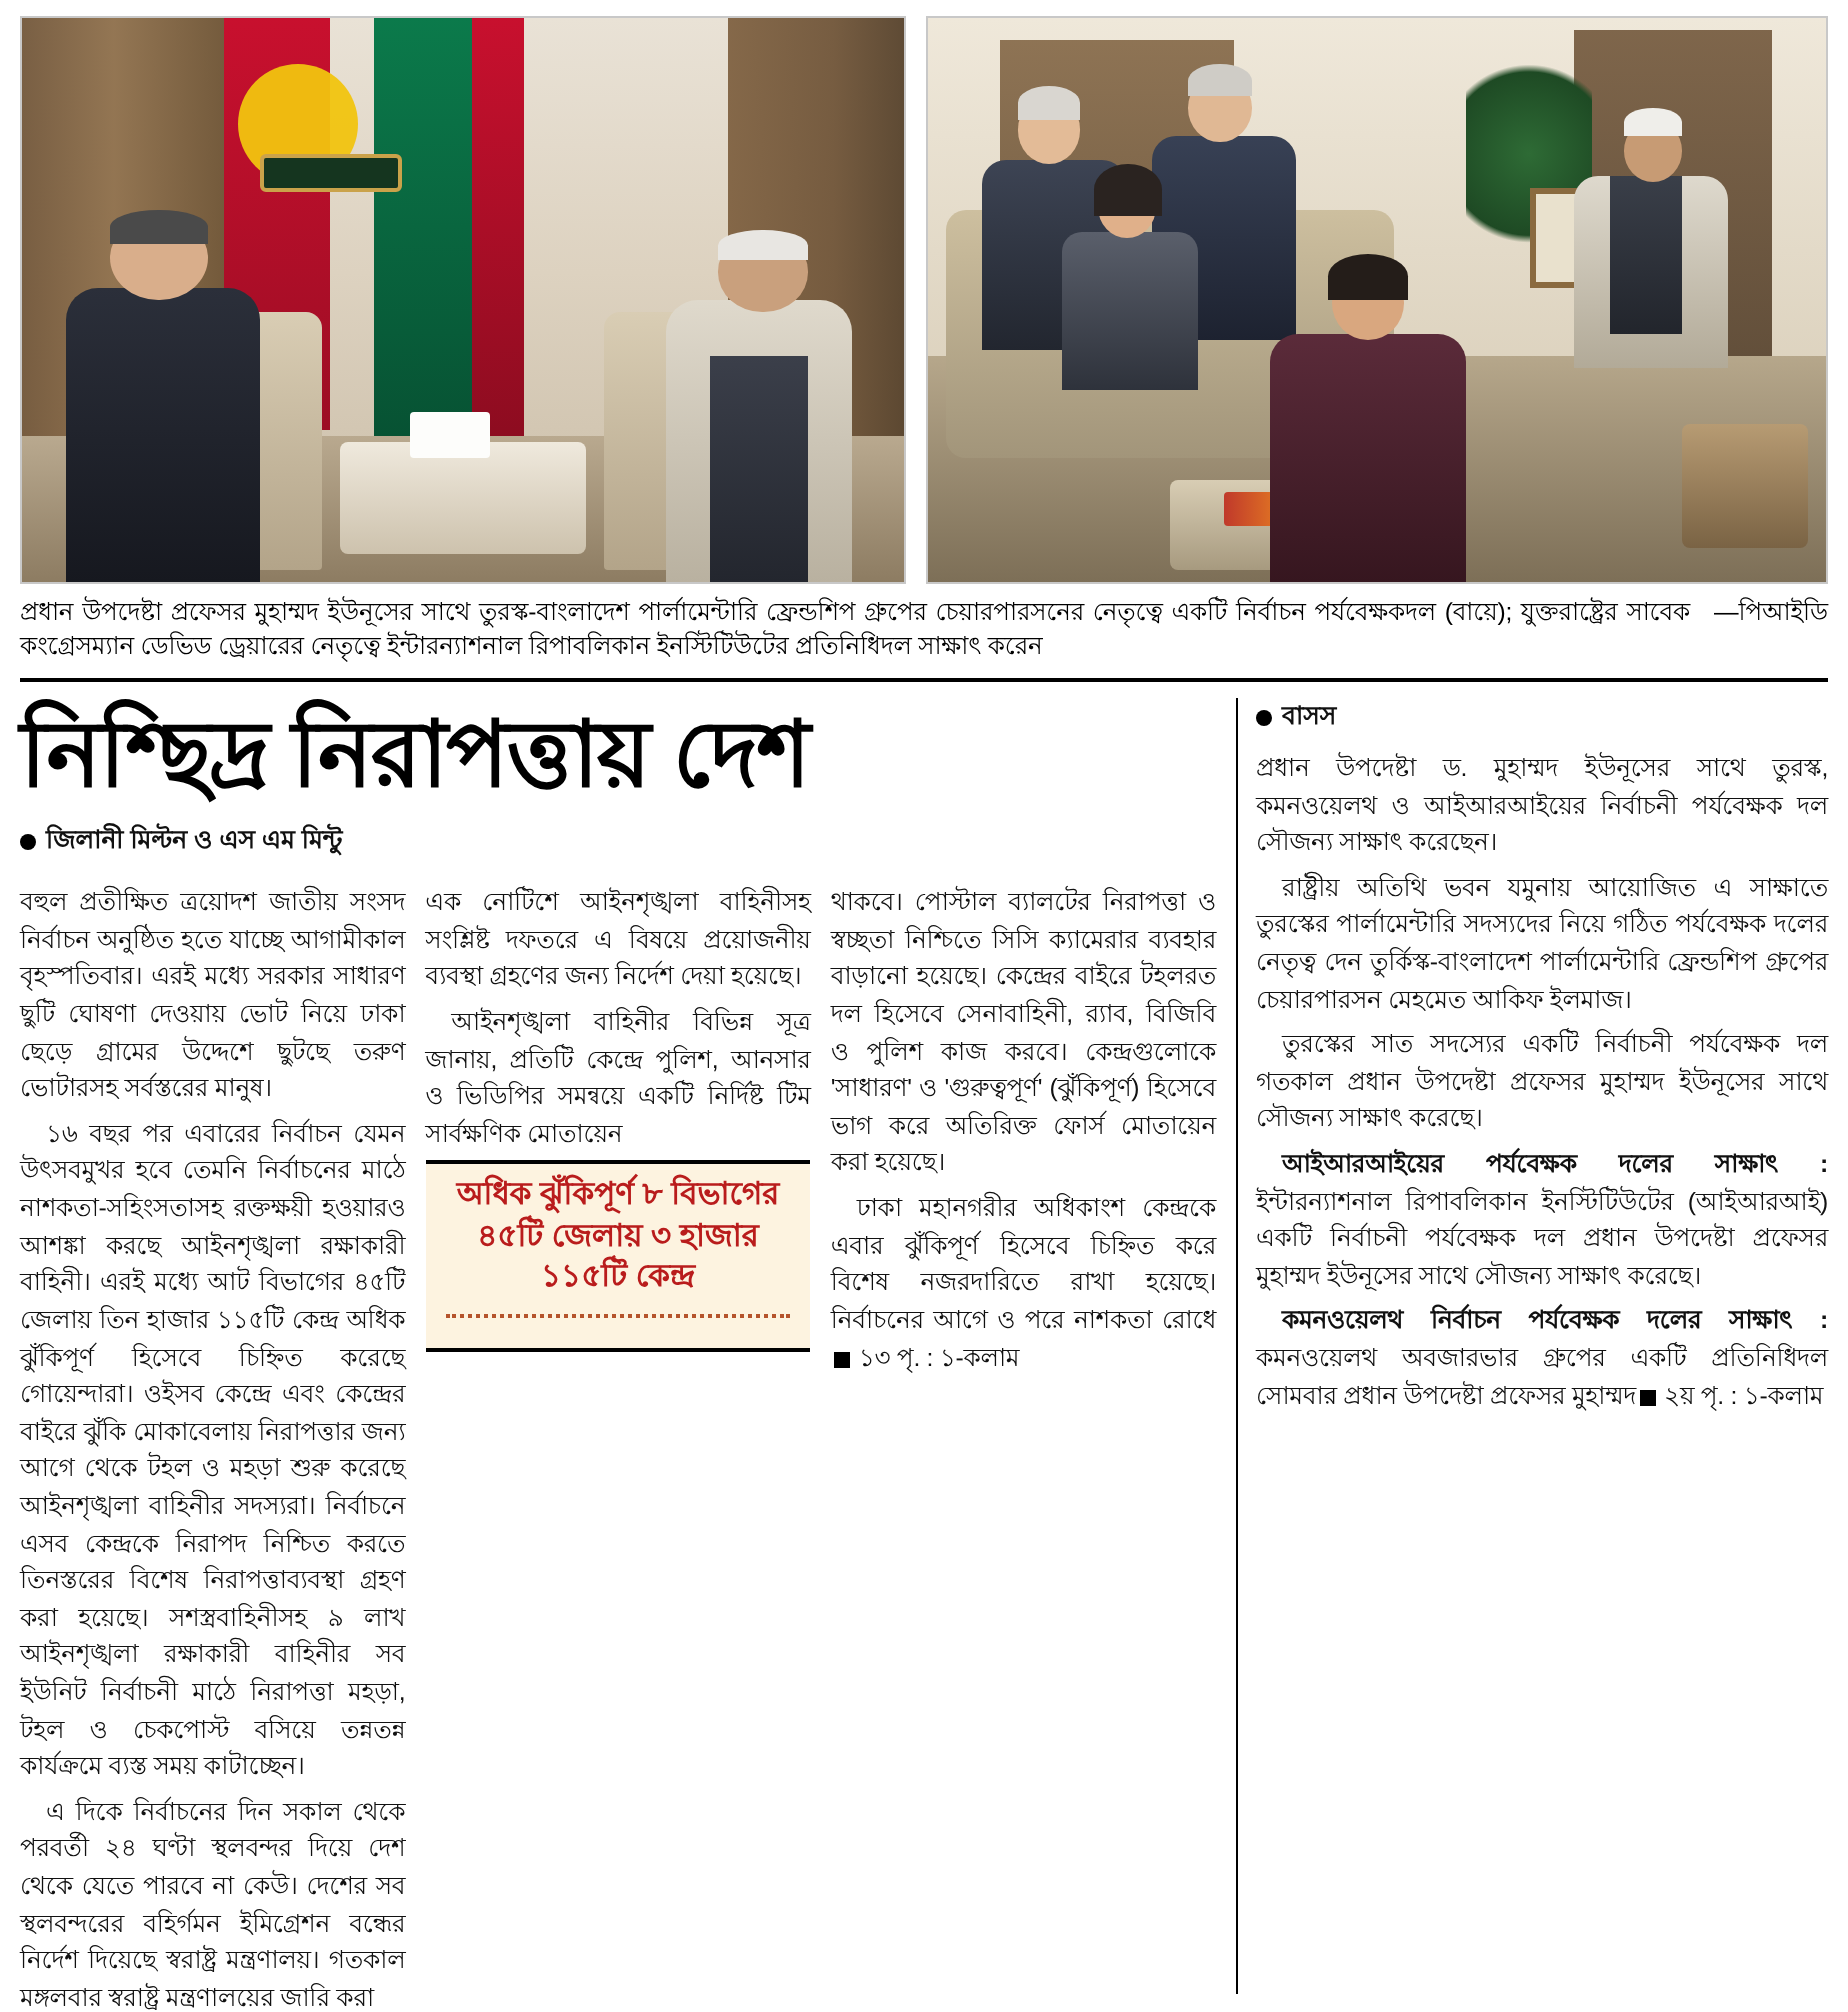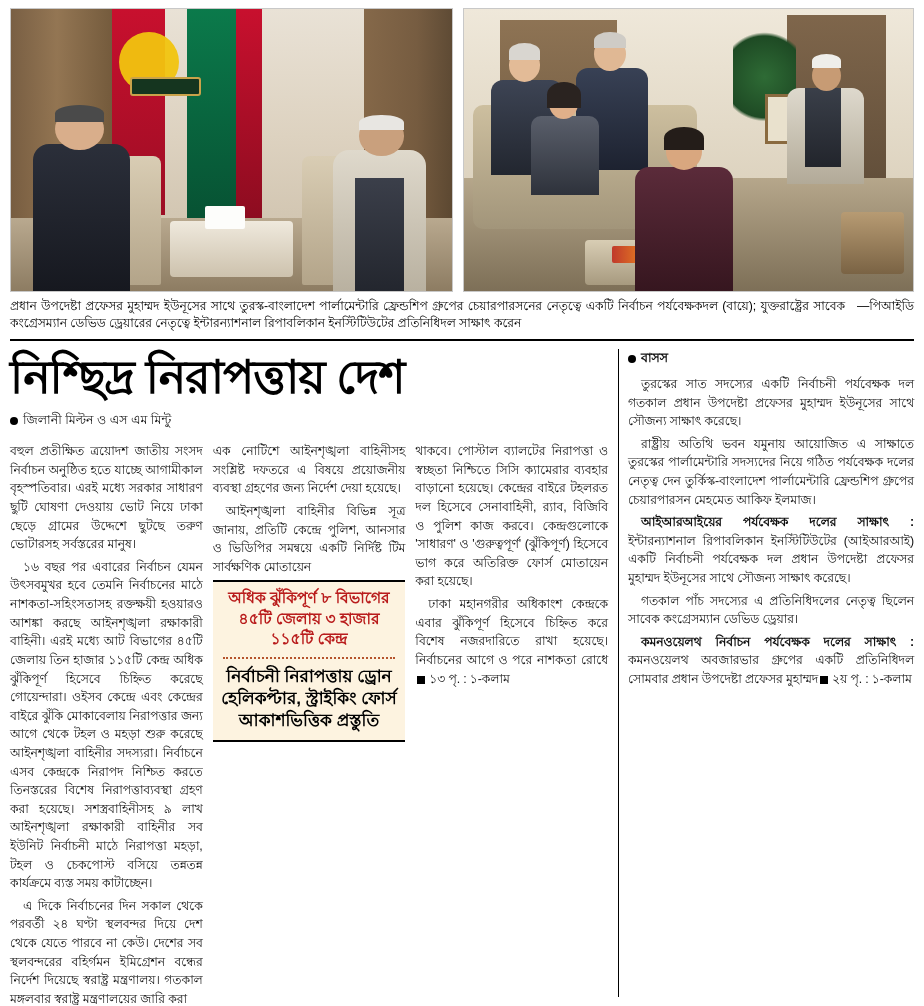--- a/index.html
+++ b/index.html
@@ -195,21 +195,21 @@
   .headline {
     font-size: 46px;
     font-weight: 700;
     line-height: 1.05;
     letter-spacing: -1px;
     margin: 4px 0 10px 0;
     color: #000;
   }
   .byline {
     font-size: 12.5px;
-    font-weight: 400;
+    font-weight: 700;
     margin-bottom: 6px;
   }
   .byline .bullet {
     display: inline-block; width: 8px; height: 8px; border-radius: 50%;
     background: #000; margin-right: 5px; vertical-align: middle;
   }
   .cols-3 {
     display: flex;
     gap: 10px;
     margin-top: 11px;
@@ -358,47 +358,46 @@
           <p class="indent">এ দিকে নির্বাচনের দিন সকাল থেকে পরবর্তী ২৪ ঘণ্টা স্থলবন্দর দিয়ে দেশ থেকে যেতে পারবে না কেউ। দেশের সব স্থলবন্দরের বহির্গমন ইমিগ্রেশন বন্ধের নির্দেশ দিয়েছে স্বরাষ্ট্র মন্ত্রণালয়। গতকাল মঙ্গলবার স্বরাষ্ট্র মন্ত্রণালয়ের জারি করা</p>
         </div>
 
         <div class="col">
           <p>এক নোটিশে আইনশৃঙ্খলা বাহিনীসহ সংশ্লিষ্ট দফতরে এ বিষয়ে প্রয়োজনীয় ব্যবস্থা গ্রহণের জন্য নির্দেশ দেয়া হয়েছে।</p>
           <p class="indent">আইনশৃঙ্খলা বাহিনীর বিভিন্ন সূত্র জানায়, প্রতিটি কেন্দ্রে পুলিশ, আনসার ও ভিডিপির সমন্বয়ে একটি নির্দিষ্ট টিম সার্বক্ষণিক মোতায়েন</p>
 
           <div class="inset">
             <div class="inset-top">অধিক ঝুঁকিপূর্ণ ৮ বিভাগের ৪৫টি জেলায় ৩ হাজার ১১৫টি কেন্দ্র</div>
             <hr class="inset-div">
-            <div class="inset-bottom">নির্বাচনী নিরাপত্তায় ড্রোন হেলিকপ্টার, স্ট্রাইকিং ফোর্স আকাশভিত্তিক প্রস্তুতি</div>
           </div>
         </div>
 
         <div class="col">
           <p>থাকবে। পোস্টাল ব্যালটের নিরাপত্তা ও স্বচ্ছতা নিশ্চিতে সিসি ক্যামেরার ব্যবহার বাড়ানো হয়েছে। কেন্দ্রের বাইরে টহলরত দল হিসেবে সেনাবাহিনী, র‌্যাব, বিজিবি ও পুলিশ কাজ করবে। কেন্দ্রগুলোকে 'সাধারণ' ও 'গুরুত্বপূর্ণ' (ঝুঁকিপূর্ণ) হিসেবে ভাগ করে অতিরিক্ত ফোর্স মোতায়েন করা হয়েছে।</p>
           <p class="indent">
             <span>ঢাকা মহানগরীর অধিকাংশ কেন্দ্রকে এবার ঝুঁকিপূর্ণ হিসেবে চিহ্নিত করে বিশেষ নজরদারিতে রাখা হয়েছে। নির্বাচনের আগে ও পরে নাশকতা রোধে</span><span class="sq"></span><span class="jump">১৩ পৃ. : ১-কলাম</span>
           </p>
         </div>
       </div>
     </div>
 
     <div class="vrule"></div>
 
     <div class="right-block">
       <div class="agency">
         <span class="bullet"></span><span>বাসস</span>
       </div>
       <div class="body">
+        <p>প্রধান উপদেষ্টা ড. মুহাম্মদ ইউনূসের সাথে তুরস্ক, কমনওয়েলথ ও আইআরআইয়ের নির্বাচনী পর্যবেক্ষক দল সৌজন্য সাক্ষাৎ করেছেন।</p>
+        <p class="indent">রাষ্ট্রীয় অতিথি ভবন যমুনায় আয়োজিত এ সাক্ষাতে তুরস্কের পার্লামেন্টারি সদস্যদের নিয়ে গঠিত পর্যবেক্ষক দলের নেতৃত্ব দেন তুর্কিস্ক-বাংলাদেশ পার্লামেন্টারি ফ্রেন্ডশিপ গ্রুপের চেয়ারপারসন মেহমেত আকিফ ইলমাজ।</p>
         <p class="indent">তুরস্কের সাত সদস্যের একটি নির্বাচনী পর্যবেক্ষক দল গতকাল প্রধান উপদেষ্টা প্রফেসর মুহাম্মদ ইউনূসের সাথে সৌজন্য সাক্ষাৎ করেছে।</p>
-        <p class="indent">রাষ্ট্রীয় অতিথি ভবন যমুনায় আয়োজিত এ সাক্ষাতে তুরস্কের পার্লামেন্টারি সদস্যদের নিয়ে গঠিত পর্যবেক্ষক দলের নেতৃত্ব দেন তুর্কিস্ক-বাংলাদেশ পার্লামেন্টারি ফ্রেন্ডশিপ গ্রুপের চেয়ারপারসন মেহমেত আকিফ ইলমাজ।</p>
         <p class="indent">
           <span class="lead-in">আইআরআইয়ের পর্যবেক্ষক দলের সাক্ষাৎ :</span>
           <span>ইন্টারন্যাশনাল রিপাবলিকান ইনস্টিটিউটের (আইআরআই) একটি নির্বাচনী পর্যবেক্ষক দল প্রধান উপদেষ্টা প্রফেসর মুহাম্মদ ইউনূসের সাথে সৌজন্য সাক্ষাৎ করেছে।</span>
         </p>
-        <p class="indent">গতকাল পাঁচ সদস্যের এ প্রতিনিধিদলের নেতৃত্ব ছিলেন সাবেক কংগ্রেসম্যান ডেভিড ড্রেয়ার।</p>
         <p class="indent">
           <span class="lead-in">কমনওয়েলথ নির্বাচন পর্যবেক্ষক দলের সাক্ষাৎ :</span>
           <span>কমনওয়েলথ অবজারভার গ্রুপের একটি প্রতিনিধিদল সোমবার প্রধান উপদেষ্টা প্রফেসর মুহাম্মদ</span><span class="sq"></span><span class="jump">২য় পৃ. : ১-কলাম</span>
         </p>
       </div>
     </div>
 
   </div>
 </div>
 

